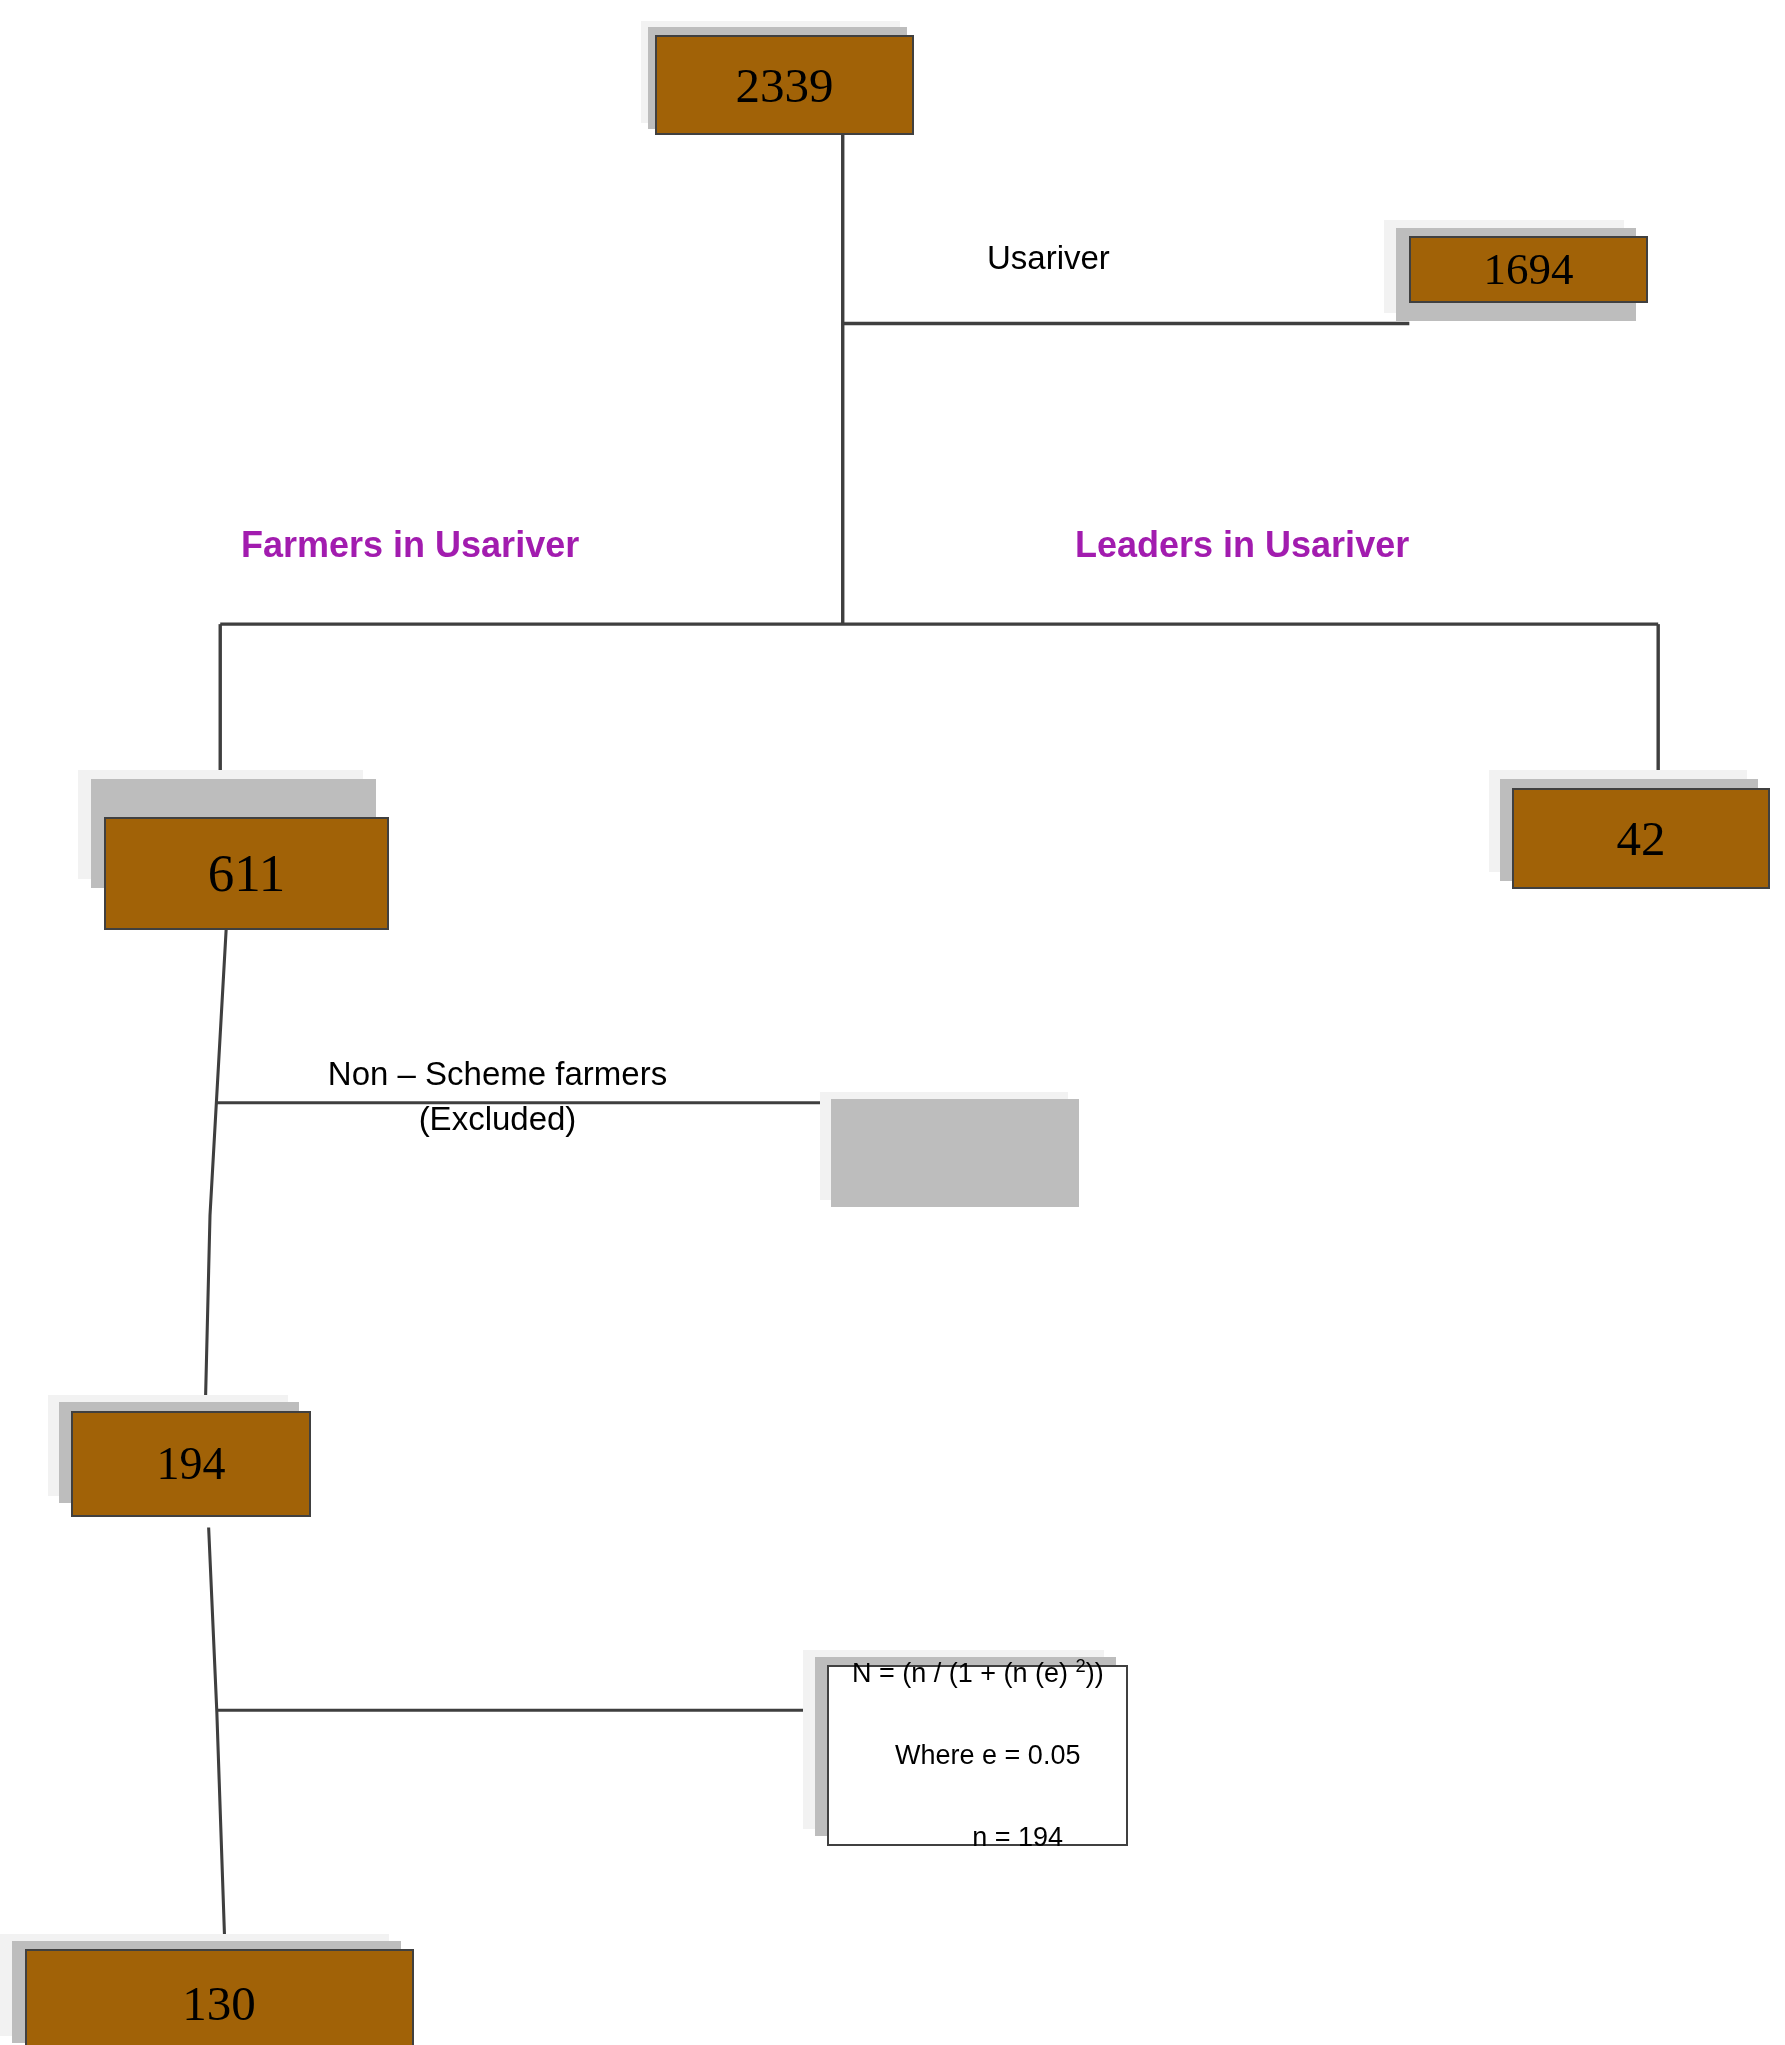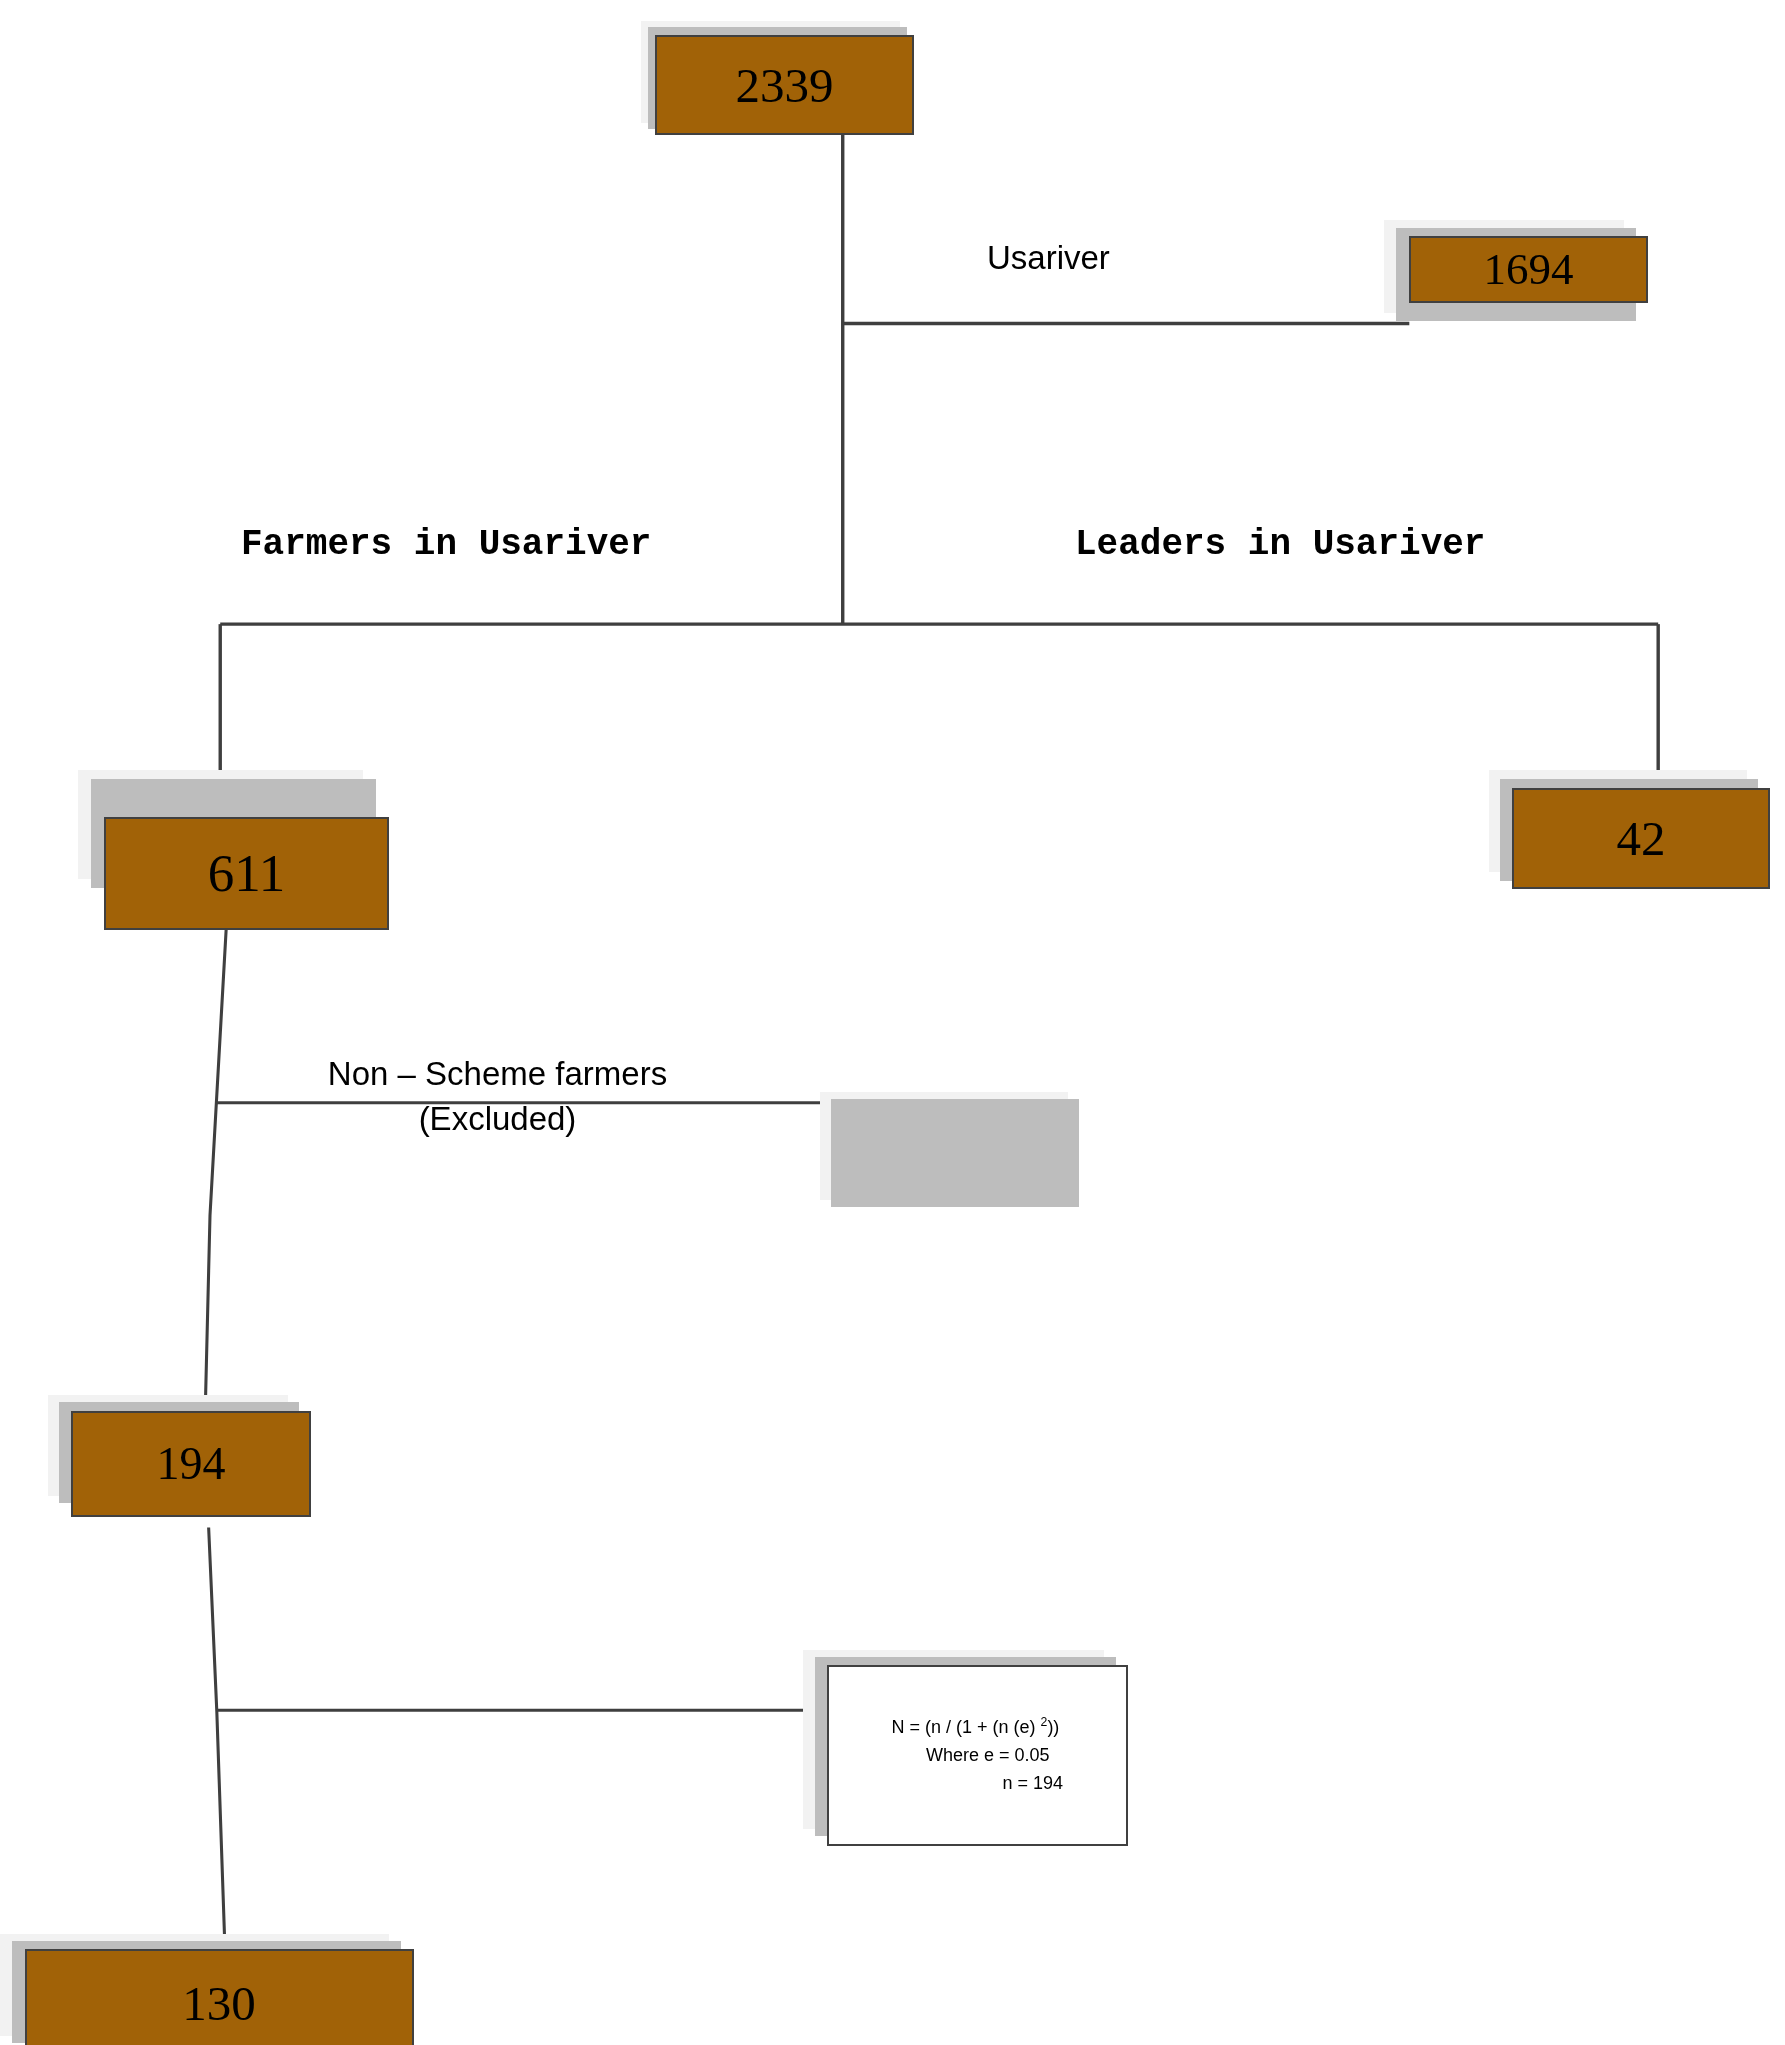--- a/index.html
+++ b/index.html
@@ -58,24 +58,24 @@
   .shadow-inner {
     background: #bdbdbd;
   }
   .node-label {
     line-height: 1;
     white-space: nowrap;
   }
   
   .branch-heading {
     position: absolute;
-    font-family: Liberation Mono, monospace;
+    font-family: Liberation Sans, sans-serif;
     font-weight: bold;
     font-size: 36px;
-    color: #000000;
+    color: #a21caf;
     white-space: nowrap;
   }
   .edge-label {
     position: absolute;
     font-family: "Liberation Sans", sans-serif;
     font-size: 33px;
     color: #000000;
     white-space: nowrap;
   }
   .edge-label-block {
@@ -85,26 +85,27 @@
     color: #000000;
     text-align: center;
     line-height: 1.35;
   }
   .formula-box {
     position: absolute;
     box-sizing: border-box;
     background: #ffffff;
     border: 2.7px solid #404040;
     font-family: "Liberation Sans", sans-serif;
-    font-size: 18px;
+    font-size: 27px;
     color: #000000;
     display: flex;
     flex-direction: column;
     justify-content: center;
     padding: 0 23px;
+    gap: 40px;
   }
   .formula-line-1 { text-align: center; padding-right: 4.1px; }
   .formula-line-2 { text-align: center; padding-left: 20.5px; }
   .formula-line-3 { text-align: right;  padding-right: 40px; }
   .formula-line { line-height: 1.55; white-space: nowrap; }
   sup.exp { font-size: 0.68em; vertical-align: super; }
 </style>
 </head>
 <body>
 

